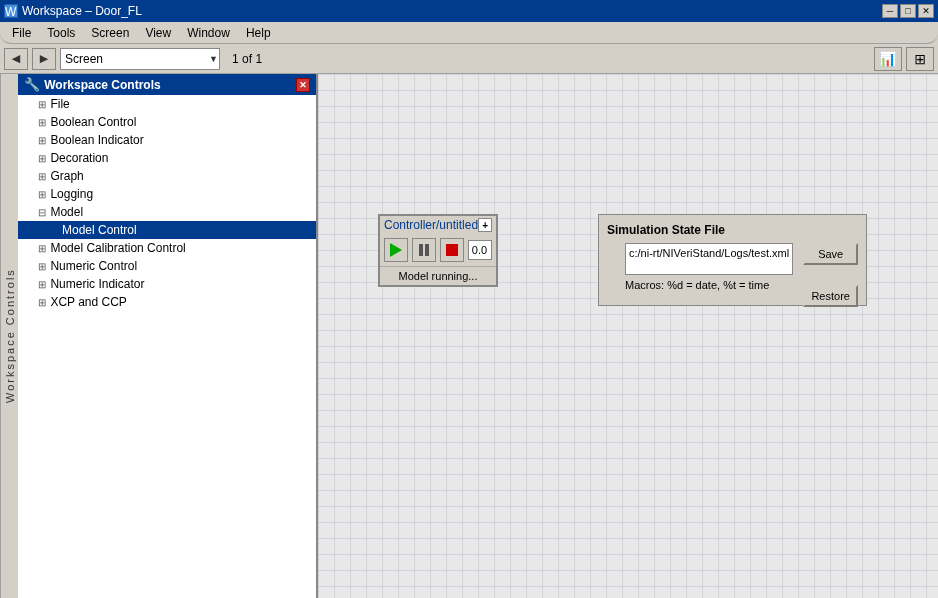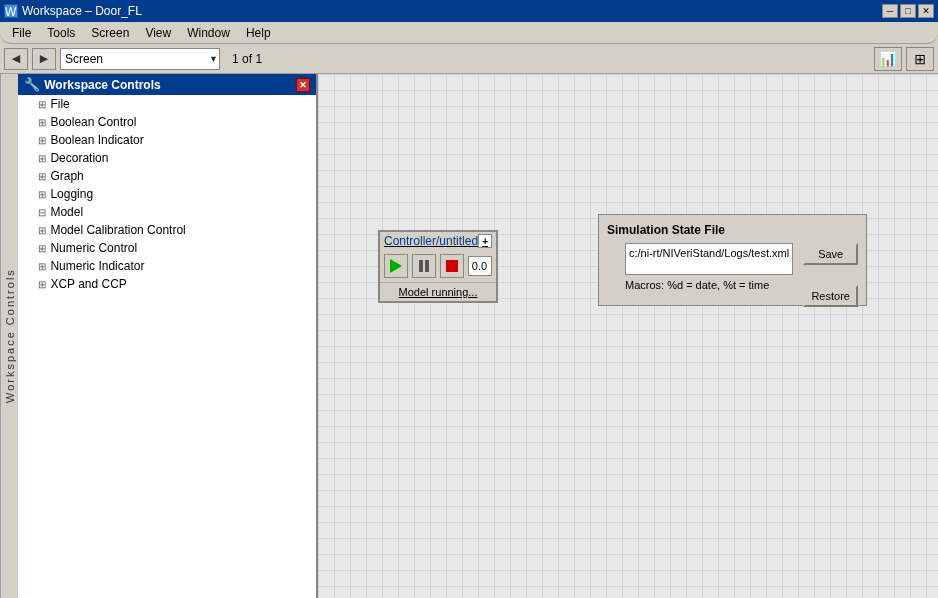--- a/index.html
+++ b/index.html
@@ -155,25 +155,24 @@
         linear-gradient(rgba(180,180,200,0.4) 1px, transparent 1px),
         linear-gradient(90deg, rgba(180,180,200,0.4) 1px, transparent 1px);
       background-size: 16px 16px;
       position: relative;
       overflow: hidden;
     }
 
     
     .widget {
       position: absolute;
-      top: 156px;
+      top: 140px;
       left: 60px;
       background: #d4d0c8;
       border: 2px solid #888;
-      text-decoration: underline;
     }
     .widget-header {
       display: flex;
       align-items: center;
       justify-content: space-between;
       padding: 2px 4px;
       background: #d4d0c8;
     }
     .widget-title {
       color: #003b8e;
@@ -343,20 +342,24 @@
         <span>Graph</span>
       </div>
       <div class="tree-item indent-1">
         <span class="expand-icon">⊞</span>
         <span>Logging</span>
       </div>
       <div class="tree-item indent-1">
         <span class="expand-icon">⊟</span>
         <span>Model</span>
       </div>
+      <div class="tree-item indent-2 selected">
+        <span class="expand-icon"> </span>
+        <span>Model Control</span>
+      </div>
       <div class="tree-item indent-1">
         <span class="expand-icon">⊞</span>
         <span>Model Calibration Control</span>
       </div>
       <div class="tree-item indent-1">
         <span class="expand-icon">⊞</span>
         <span>Numeric Control</span>
       </div>
       <div class="tree-item indent-1">
         <span class="expand-icon">⊞</span>

